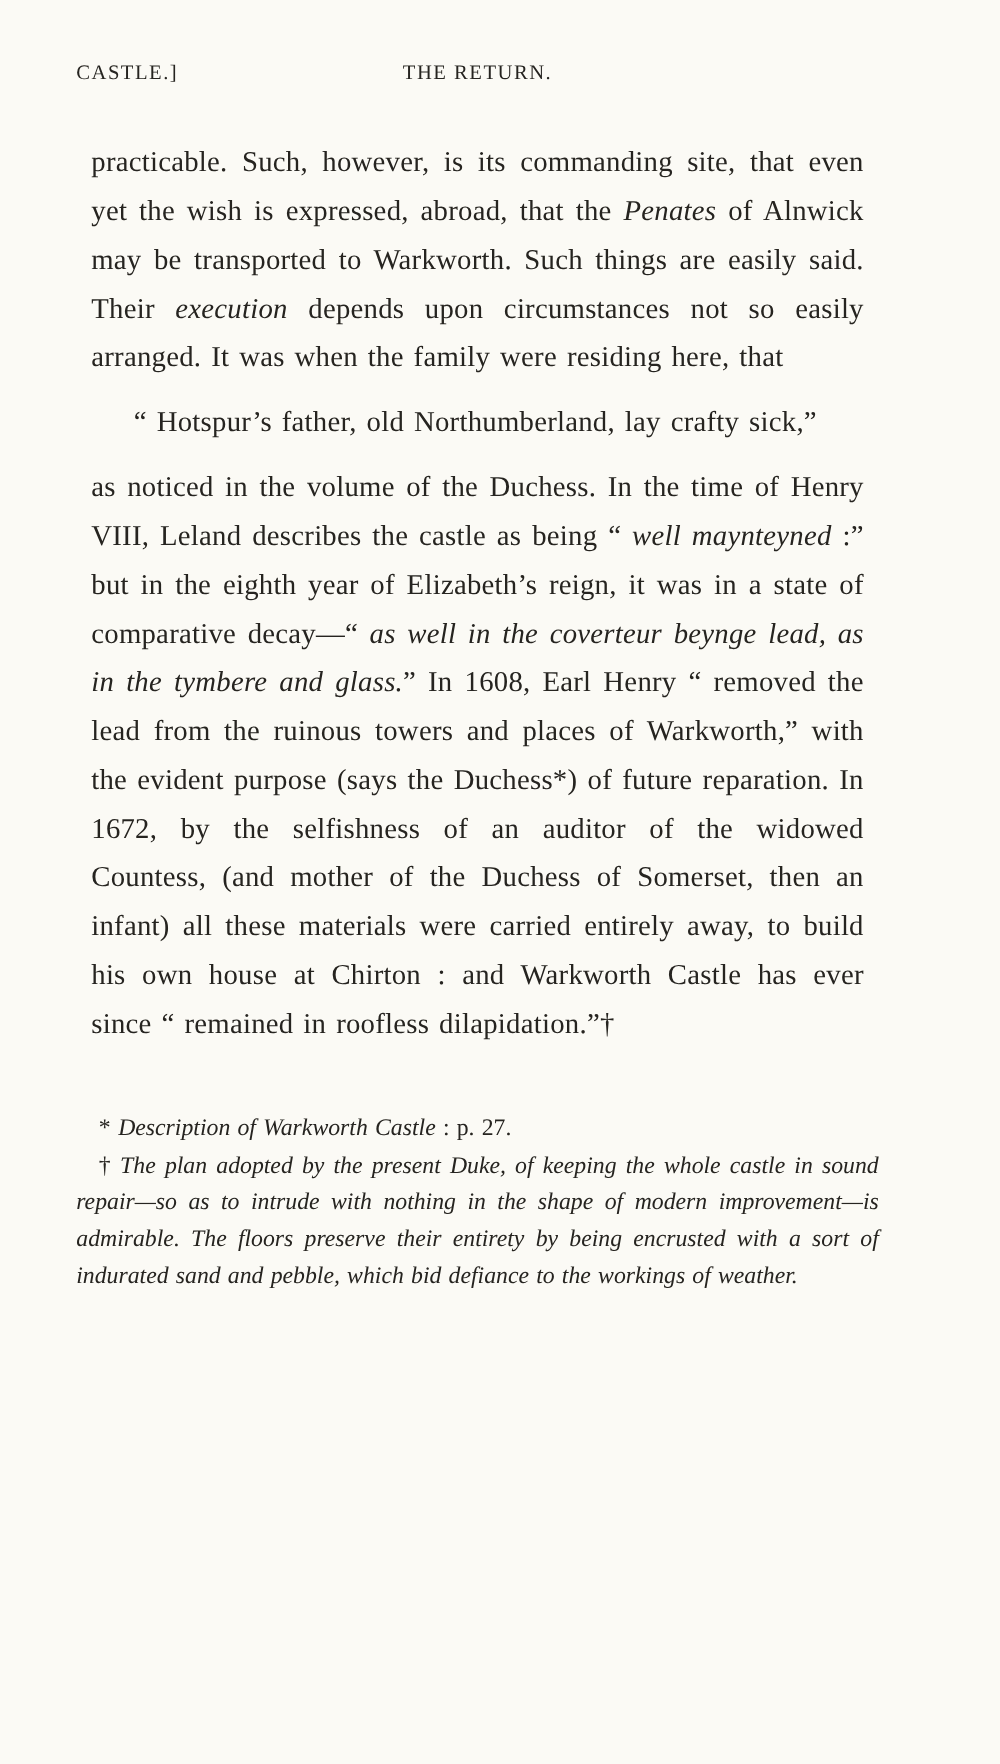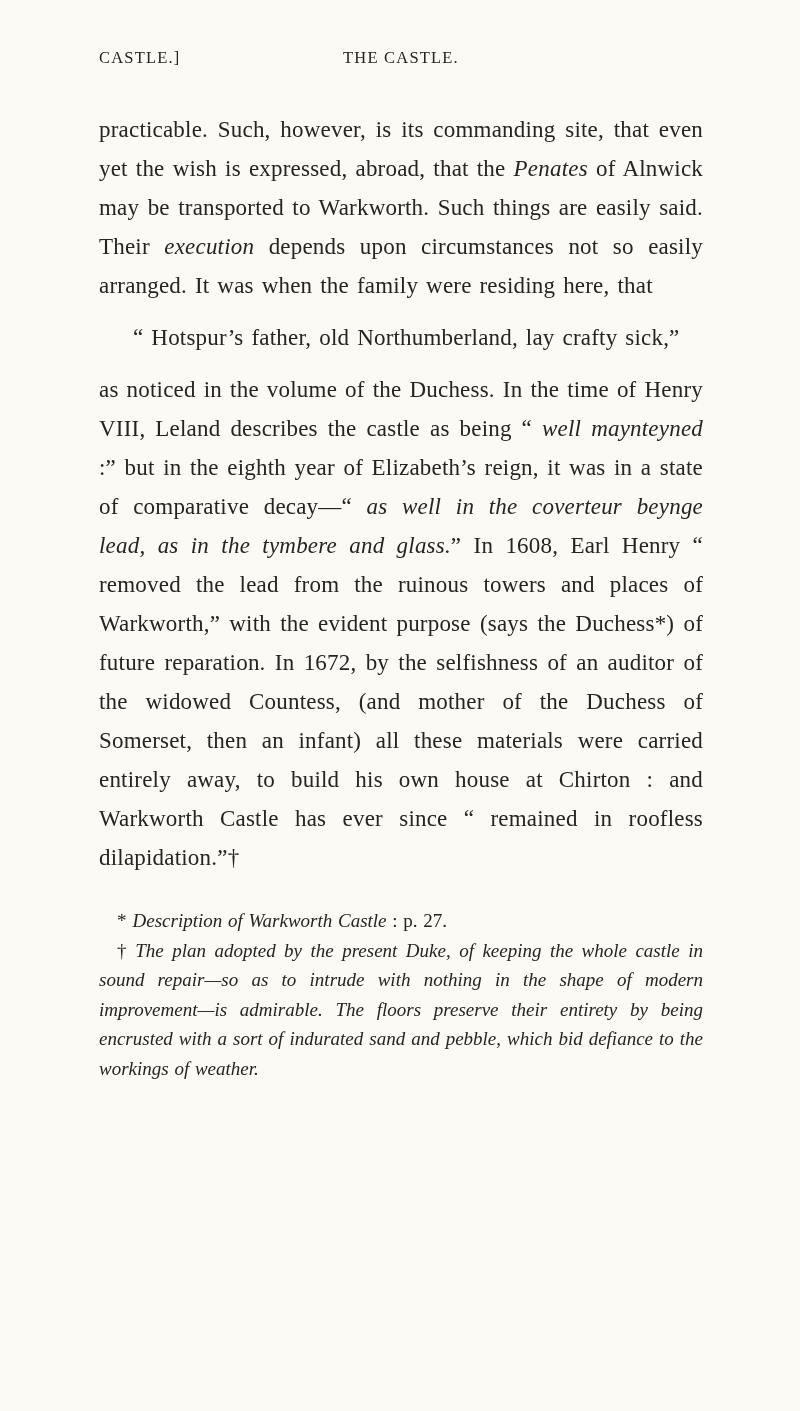--- a/index.html
+++ b/index.html
@@ -8,66 +8,66 @@
       width: 800px;
       height: 1411px;
       background: var(--paper, #fbfaf5);
       color: var(--ink, #262420);
       font-family: "Liberation Serif", "DejaVu Serif", serif;
       overflow: hidden;
     }
     .page {
       width: 800px;
       height: 1411px;
-      padding: 48px 97px 40px 99px;
+      padding: 48px 97px 40px 61px;
       overflow: hidden;
     }
     .running-head {
       display: grid;
       grid-template-columns: 1fr auto 1fr;
       align-items: baseline;
       font-size: 16.5px;
       letter-spacing: 1.2px;
     }
     .rh-left  { text-align: left; }
     .rh-center{ text-align: center; }
     .rh-right { text-align: right; letter-spacing: 0.6px; }
     .body-text {
       margin-top: 42px;
       font-size: 23px;
       line-height: 39px;
       text-align: justify;
       letter-spacing: 0.2px;
       word-spacing: 2px;
     }
-    .para { margin: 0; }
+    .para { margin: 12px; }
     .it { font-style: italic; }
     .verse {
-      margin: 13px 0 13px 34px;
+      margin: 13px 0 13px 46px;
       text-align: left;
     }
     .indented { text-indent: 32px; }
     .footnotes {
-      margin-top: 29px;
+      margin-top: 50px;
       font-size: 19px;
       line-height: 29.5px;
       text-align: justify;
       word-spacing: 1px;
     }
     .footnote { margin: 0; text-indent: 18px; }
     .fn-marker { font-style: normal; margin-right: 6px; }
   </style>
 </head>
 <body>
 
 <div class="page">
 
   <div class="running-head">
     <span class="rh-left">CASTLE.]</span>
-    <span class="rh-center">THE CASTLE.</span>
+    <span class="rh-center">THE RETURN.</span>
   </div>
 
   <div class="body-text">
 
     <p class="para"><span>practicable. Such, however, is its commanding site, that even yet the wish is expressed, abroad, that the </span><span class="it">Penates</span><span> of Alnwick may be transported to Warkworth. Such things are easily said. Their </span><span class="it">execution</span><span> depends upon circumstances not so easily arranged. It was when the family were residing here, that</span></p>
 
     <p class="verse">“ Hotspur’s father, old Northumberland, lay crafty sick,”</p>
 
     <p class="para"><span>as noticed in the volume of the Duchess. In the time of Henry VIII, Leland describes the castle as being “ </span><span class="it">well maynteyned</span><span> :” but in the eighth year of Elizabeth’s reign, it was in a state of comparative decay—“ </span><span class="it">as well in the coverteur beynge lead, as in the tymbere and glass.</span><span>” In 1608, Earl Henry “ removed the lead from the ruinous towers and places of Warkworth,” with the evident purpose (says the Duchess*) of future reparation. In 1672, by the selfishness of an auditor of the widowed Countess, (and mother of the Duchess of Somerset, then an infant) all these materials were carried entirely away, to build his own house at Chirton : and Warkworth Castle has ever since “ remained in roofless dilapidation.”†</span></p>
 

